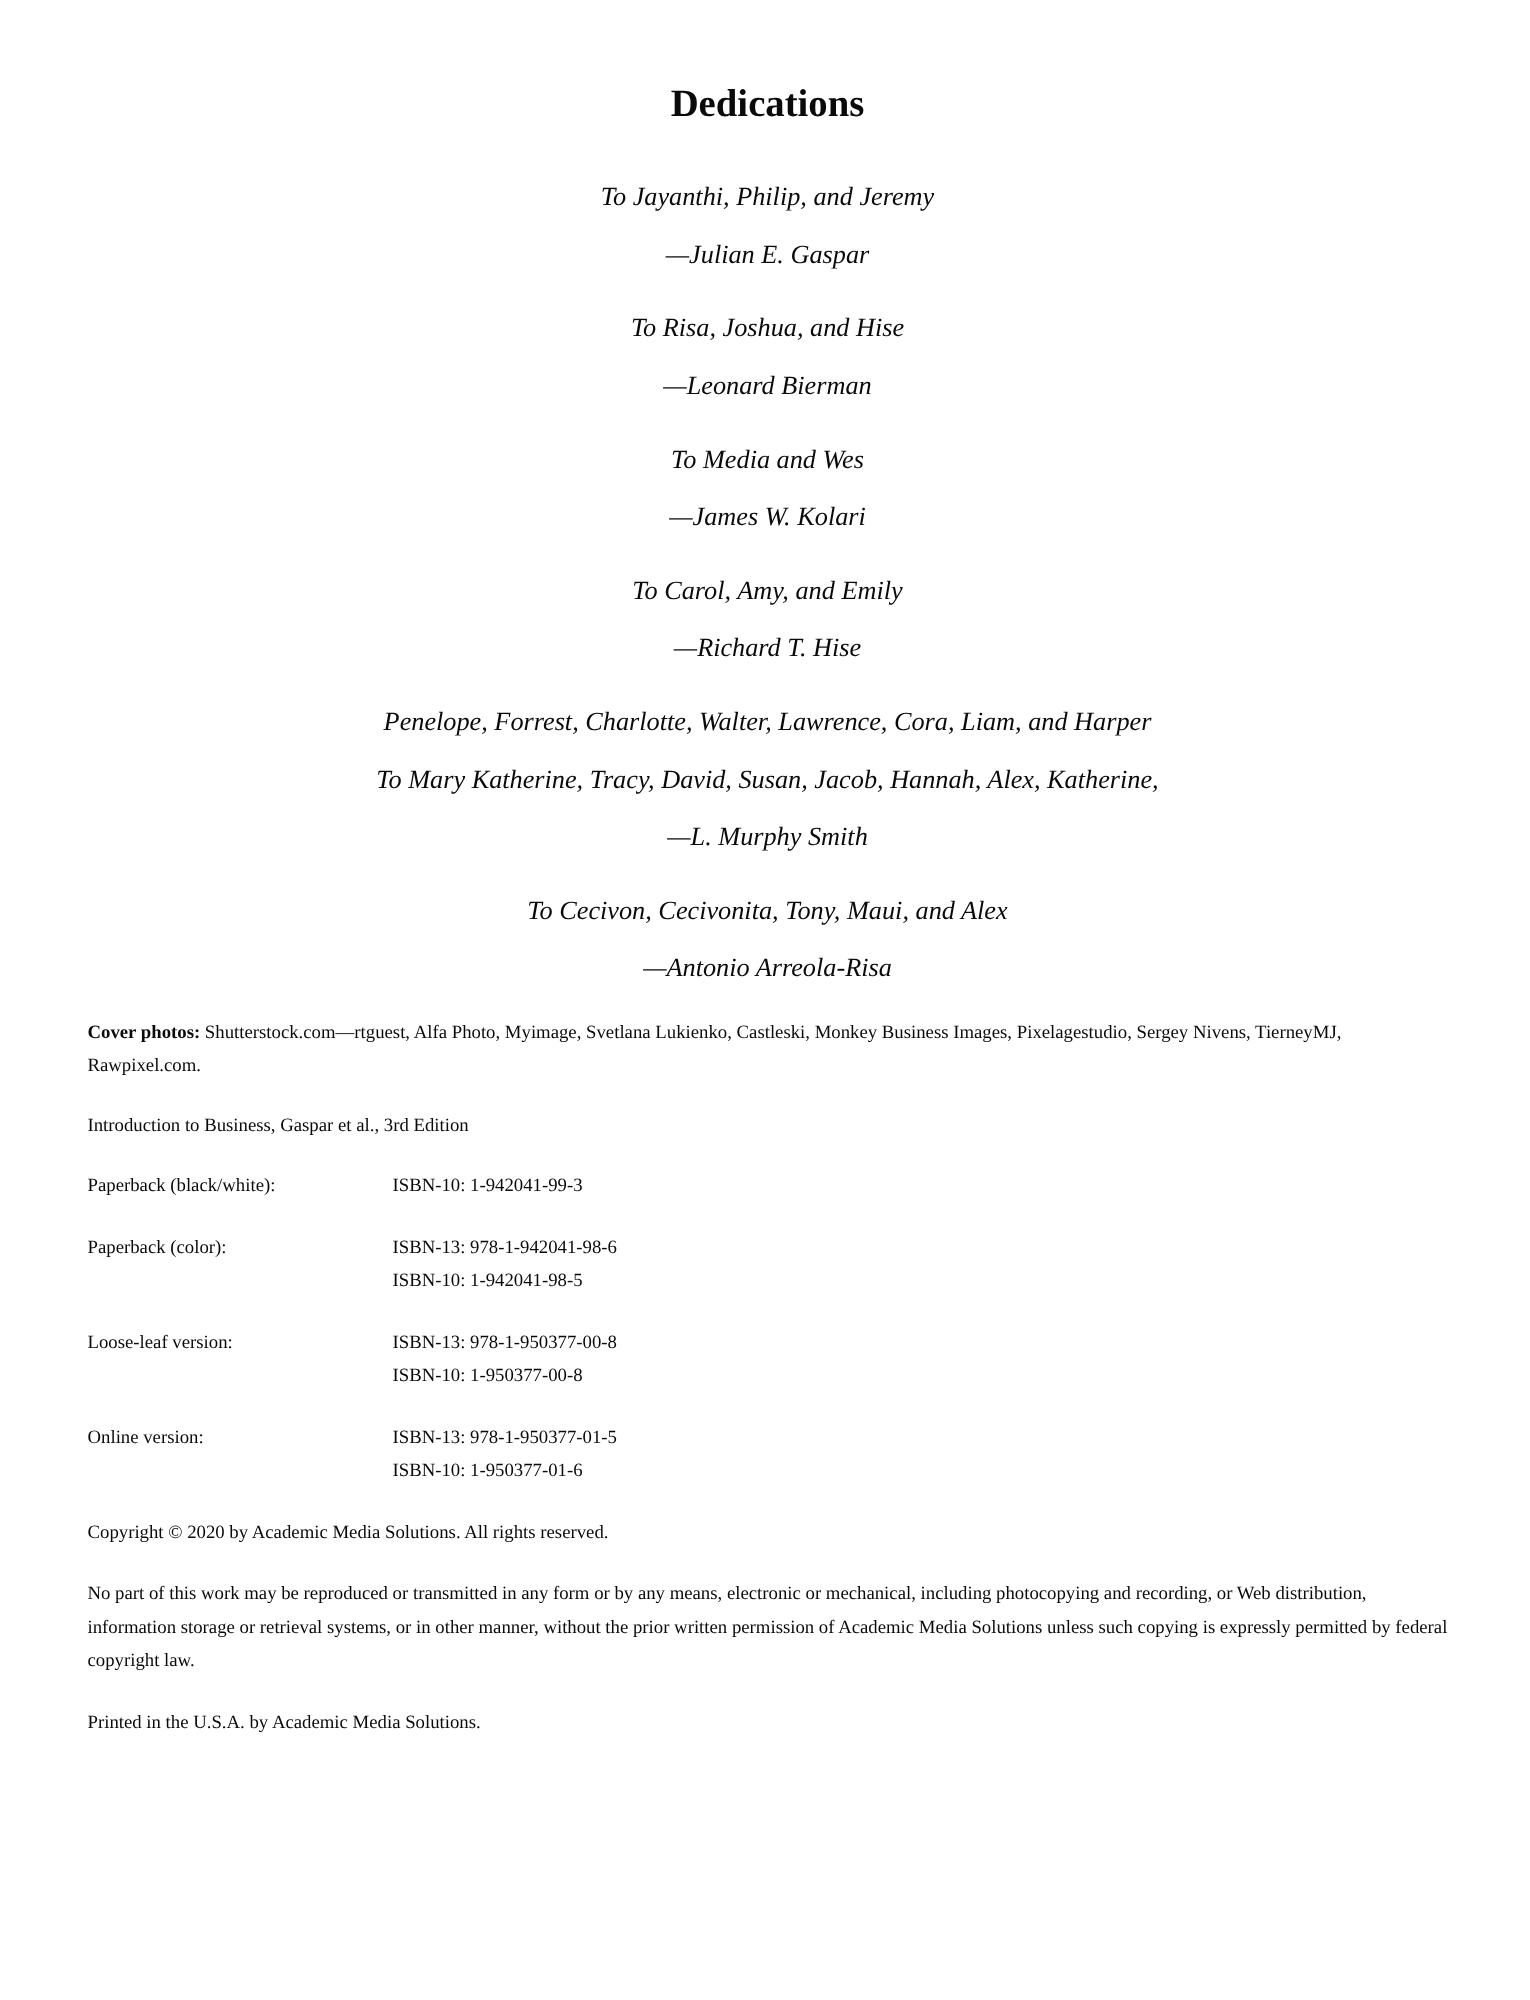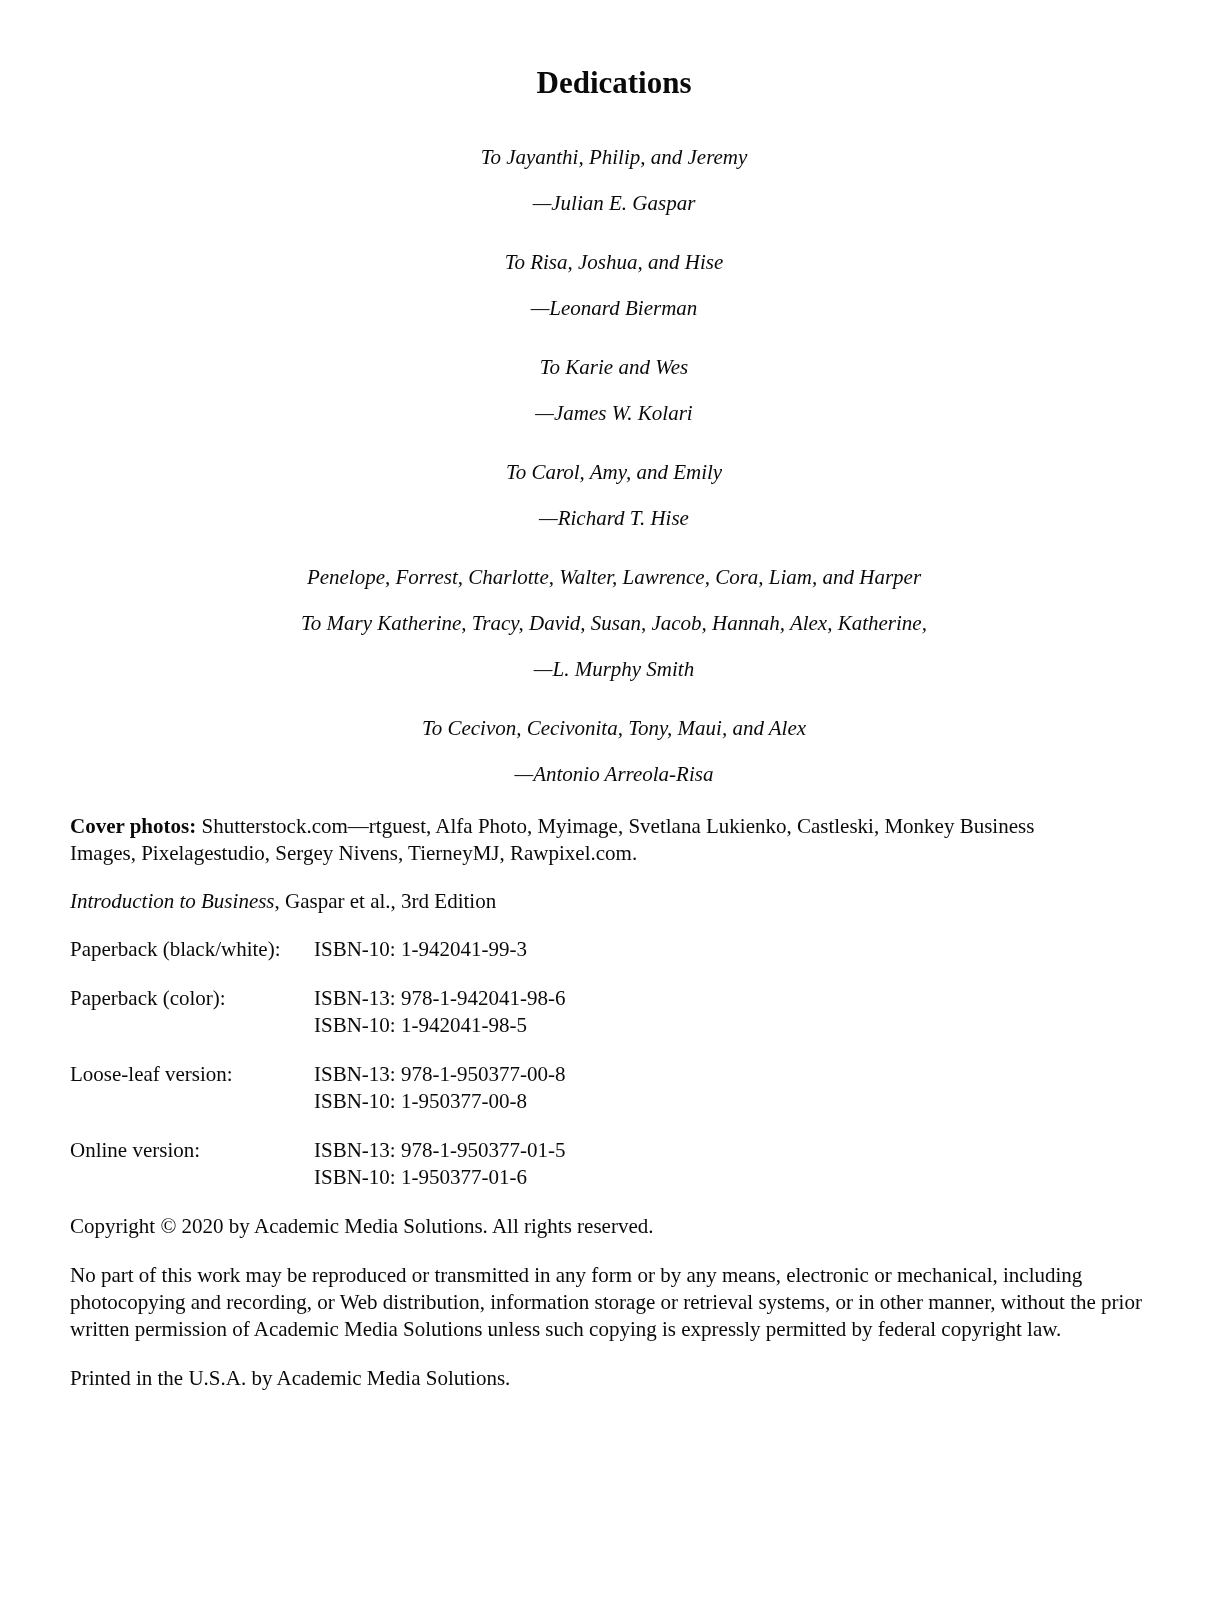--- a/index.html
+++ b/index.html
@@ -30,32 +30,32 @@
   .ded-section { margin: 0; }
   .ded-block {
     text-align: center;
     font-style: italic;
     font-size: 21px;
     line-height: 46px;
     margin-bottom: 13px;
   }
   .ded-line, .ded-author { min-height: 0; }
   .body-text {
-    font-size: 21px;
+    font-size: 15px;
     line-height: 27px;
   }
   .cover-photos {
     margin: 16px 0 0 0;
     max-width: 1010px;
   }
   .cover-photos .lbl { font-weight: bold; }
   .edition-line {
     margin: 21px 0 0 0;
   }
-  .edition-line .book-title { font-style: italic; }
+  .edition-line .book-title { }
   .isbn-list { margin-top: 21px; }
   .isbn-row {
     display: flex;
     align-items: flex-start;
     margin-bottom: 22px;
     justify-content: flex-end;
   }
   .isbn-label {
     width: 244px;
     flex: 0 0 244px;
@@ -83,21 +83,21 @@
       <div class="ded-author">—Julian E. Gaspar</div>
     </div>
 
     <div class="ded-block">
       <div class="ded-line">To Risa, Joshua, and Hise</div>
       <div class="ded-line"></div>
       <div class="ded-author">—Leonard Bierman</div>
     </div>
 
     <div class="ded-block">
-      <div class="ded-line">To Karie and Wes</div>
+      <div class="ded-line">To Media and Wes</div>
       <div class="ded-line"></div>
       <div class="ded-author">—James W. Kolari</div>
     </div>
 
     <div class="ded-block">
       <div class="ded-line">To Carol, Amy, and Emily</div>
       <div class="ded-line"></div>
       <div class="ded-author">—Richard T. Hise</div>
     </div>
 

